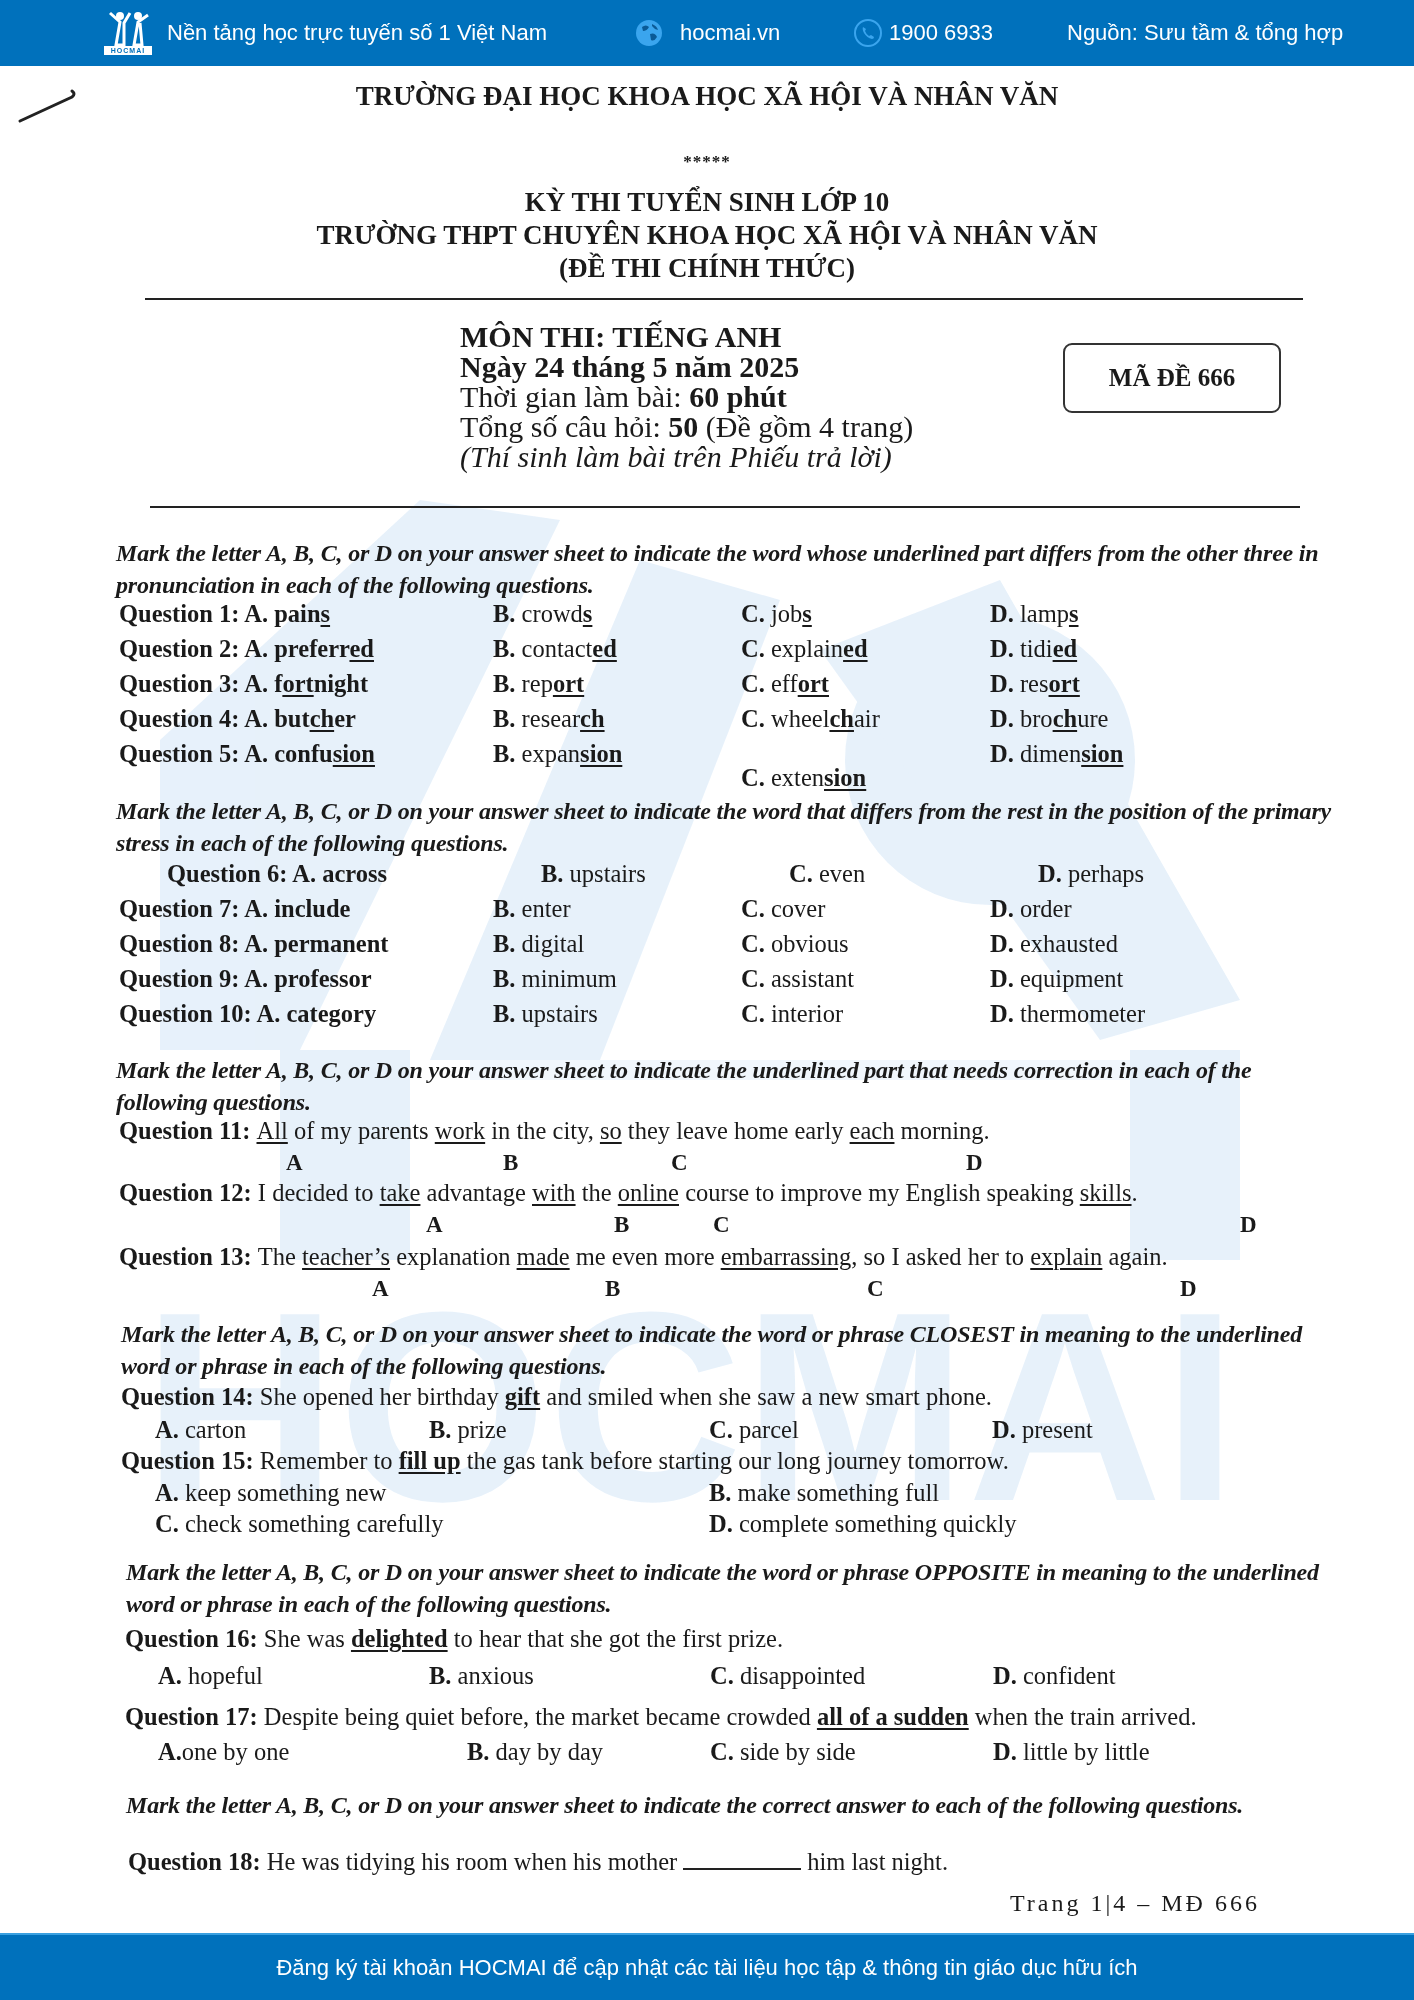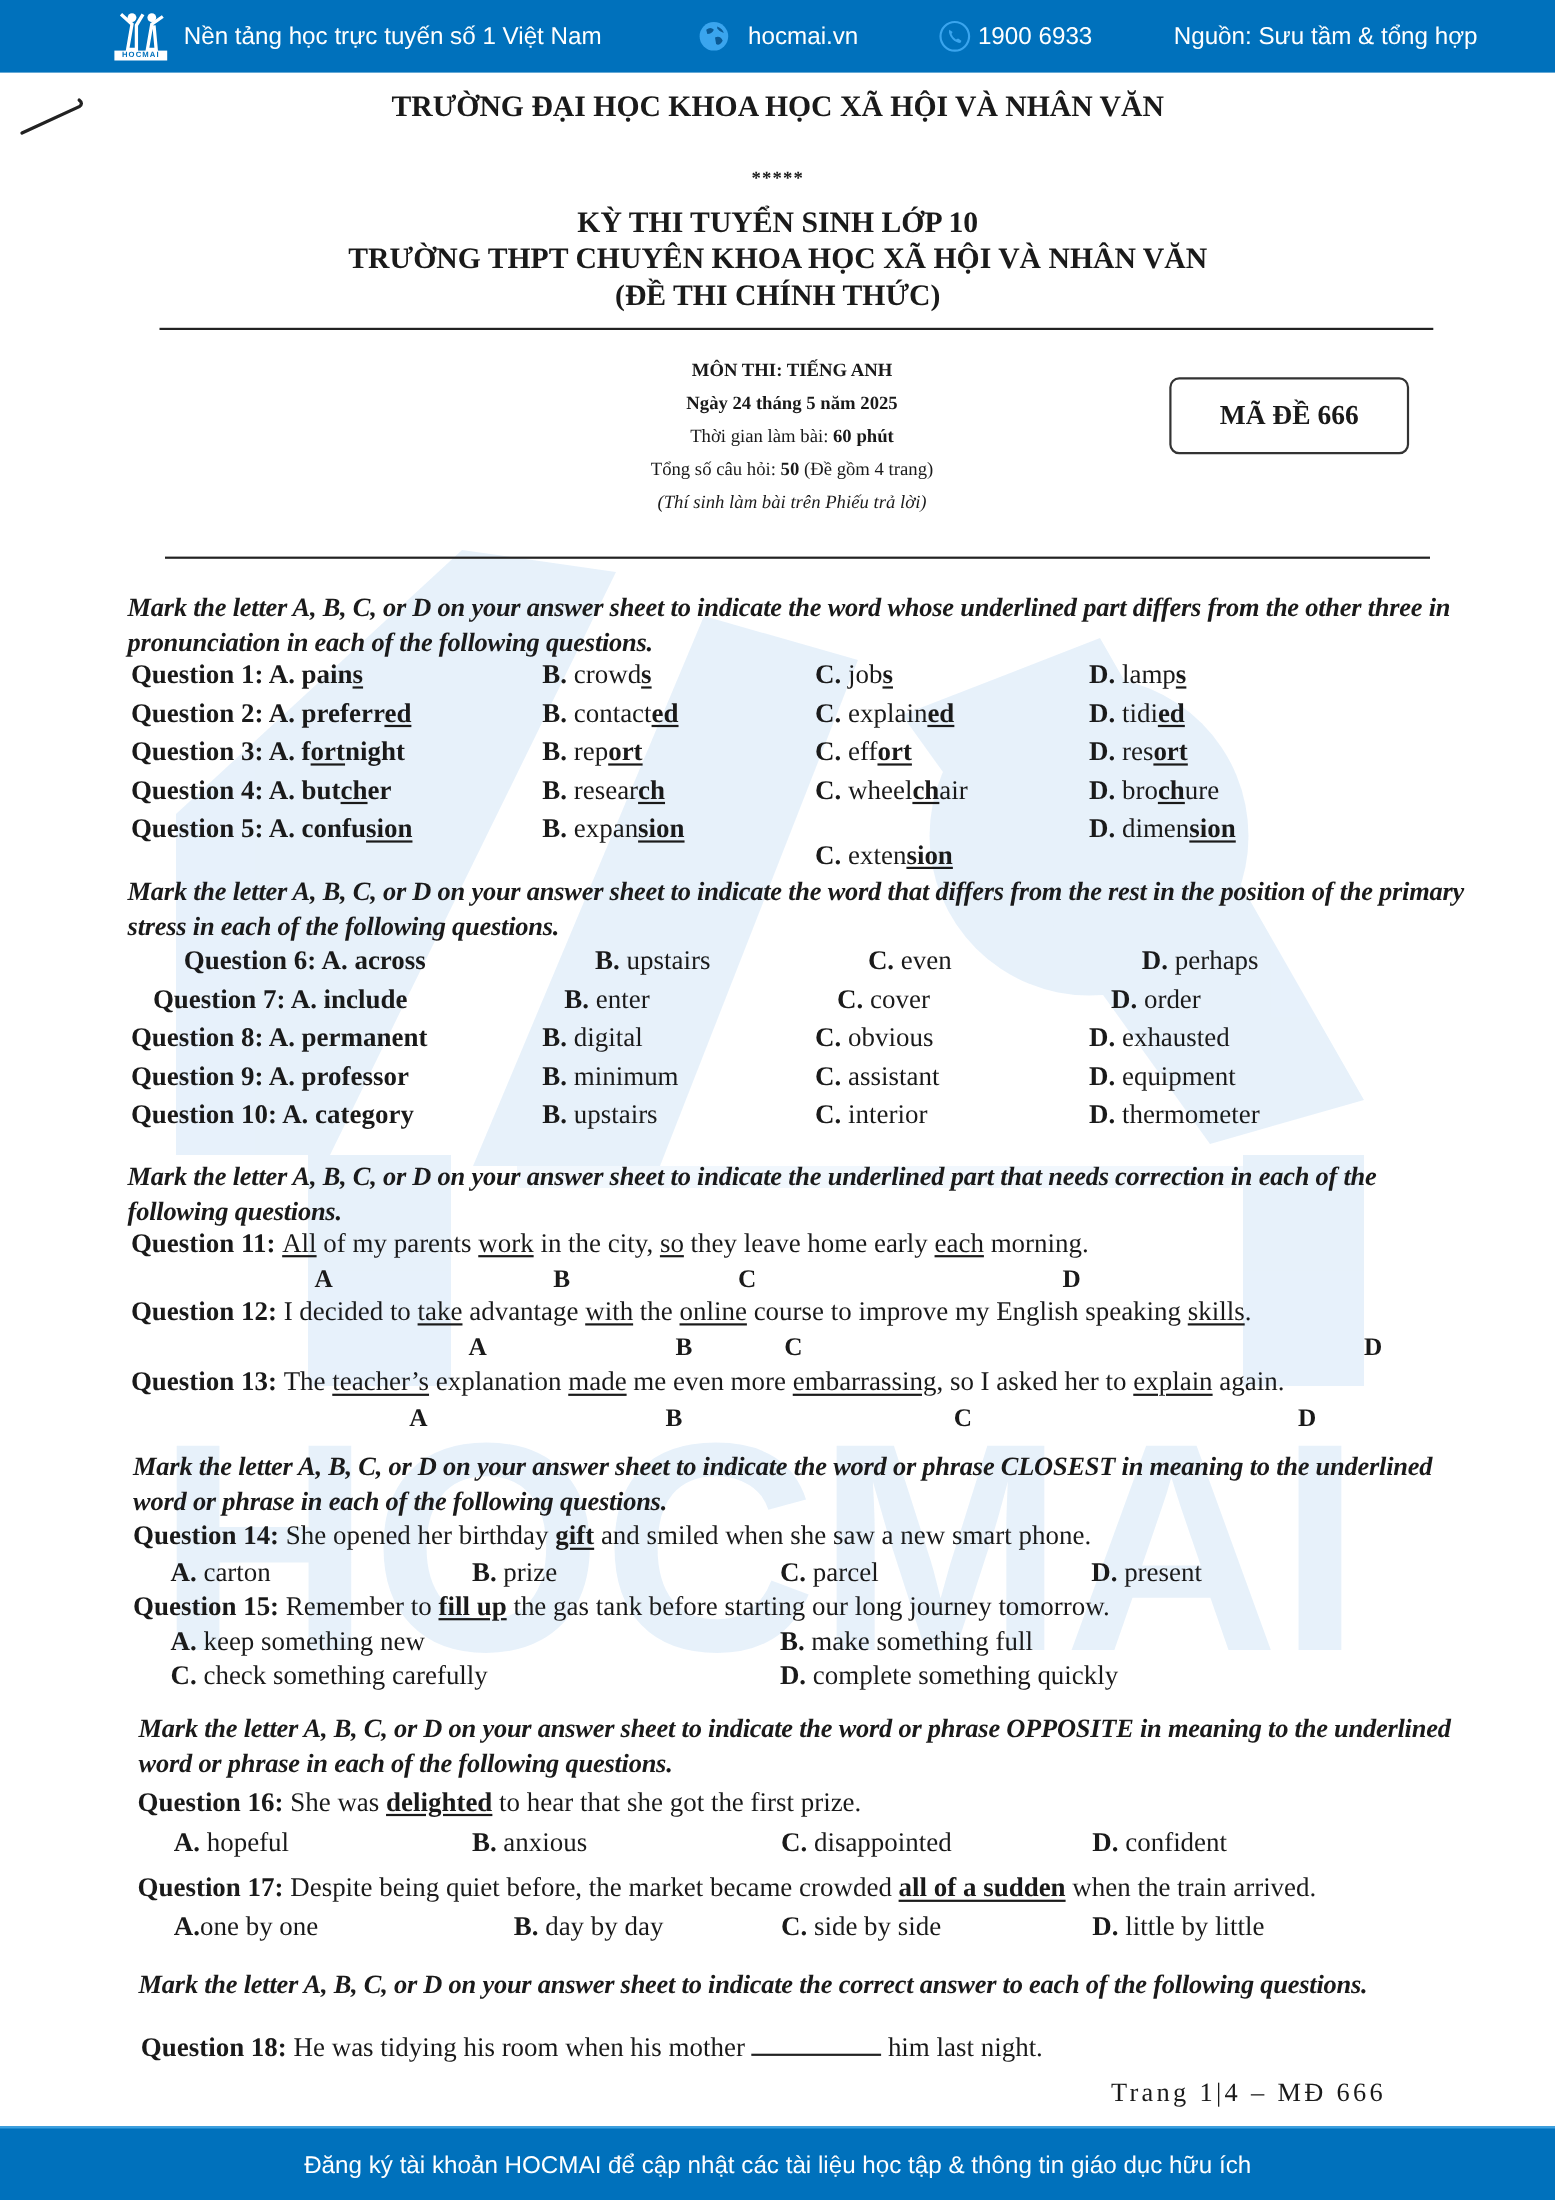--- a/index.html
+++ b/index.html
@@ -27,21 +27,21 @@
   
   .pen-mark { position: absolute; left: 16px; top: 85px; width: 64px; height: 45px; }
 
   
   .hdr { position: absolute; left: 0; width: 1414px; text-align: center; font-weight: bold; font-size: 27px; line-height: 33px; }
   .hdr1 { top: 80px; }
   .stars { position: absolute; top: 152px; left: 0; width: 1414px; text-align: center; font-weight: bold; font-size: 17px; letter-spacing: 1px; }
   .hdr2 { top: 186px; }
   .rule { position: absolute; left: 145px; width: 1158px; height: 2px; background: #222; }
 
-  .subj { position: absolute; left: 460px; width: 520px; text-align: center; font-size: 17px; line-height: 30px; }
+  .subj { position: absolute; left: 460px; width: 520px; font-size: 30px; line-height: 30px; }
   .code-box { position: absolute; left: 1063px; top: 343px; width: 218px; height: 70px; border: 2px solid #333; border-radius: 9px;
     display: flex; align-items: center; justify-content: center; font-weight: bold; font-size: 25px; }
 
   
   .instr { position: absolute; left: 116px; width: 1220px; font-style: italic; font-weight: bold; font-size: 24px; line-height: 32px; letter-spacing: -0.2px; }
   .qrow { position: absolute; left: 119px; width: 1200px; height: 34px; font-size: 24.5px; line-height: 34px; white-space: nowrap; }
   .qrow .c { position: absolute; top: 0; }
   .b { font-weight: bold; }
   u { text-decoration: underline; text-decoration-thickness: 2px; text-underline-offset: 3px; }
   u.bold { font-weight: bold; }
@@ -151,21 +151,21 @@
       <span class="c" style="left: 622px; margin-top: 24px;"><span class="b">C. </span><span>exten</span><u class="bold">sion</u><span></span></span>
       <span class="c" style="left: 871px;"><span class="b">D. </span><span>dimen</span><u class="bold">sion</u><span></span></span>
     </div>
     <div class="instr" style="top: 795px;">Mark the letter A, B, C, or D on your answer sheet to indicate the word that differs from the rest in the position of the primary stress in each of the following questions.</div>
     <div class="qrow" style="top: 857px; margin-left: 48px;">
       <span class="c b" style="left: 0px;">Question 6: <span class="c" style="left: auto; position: static; margin-left: 0px;"><span class="b">A. </span><span>across</span></span></span>
       <span class="c" style="left: 374px;"><span class="b">B. </span><span>upstairs</span></span>
       <span class="c" style="left: 622px;"><span class="b">C. </span><span>even</span></span>
       <span class="c" style="left: 871px;"><span class="b">D. </span><span>perhaps</span></span>
     </div>
-    <div class="qrow" style="top: 892px; margin-left: 20px;">
+    <div class="qrow" style="top: 892px;">
       <span class="c b" style="left: 0px;">Question 7: <span class="c" style="left: auto; position: static; margin-left: 0px;"><span class="b">A. </span><span>include</span></span></span>
       <span class="c" style="left: 374px;"><span class="b">B. </span><span>enter</span></span>
       <span class="c" style="left: 622px;"><span class="b">C. </span><span>cover</span></span>
       <span class="c" style="left: 871px;"><span class="b">D. </span><span>order</span></span>
     </div>
     <div class="qrow" style="top: 927px;">
       <span class="c b" style="left: 0px;">Question 8: <span class="c" style="left: auto; position: static; margin-left: 0px;"><span class="b">A. </span><span>permanent</span></span></span>
       <span class="c" style="left: 374px;"><span class="b">B. </span><span>digital</span></span>
       <span class="c" style="left: 622px;"><span class="b">C. </span><span>obvious</span></span>
       <span class="c" style="left: 871px;"><span class="b">D. </span><span>exhausted</span></span>

